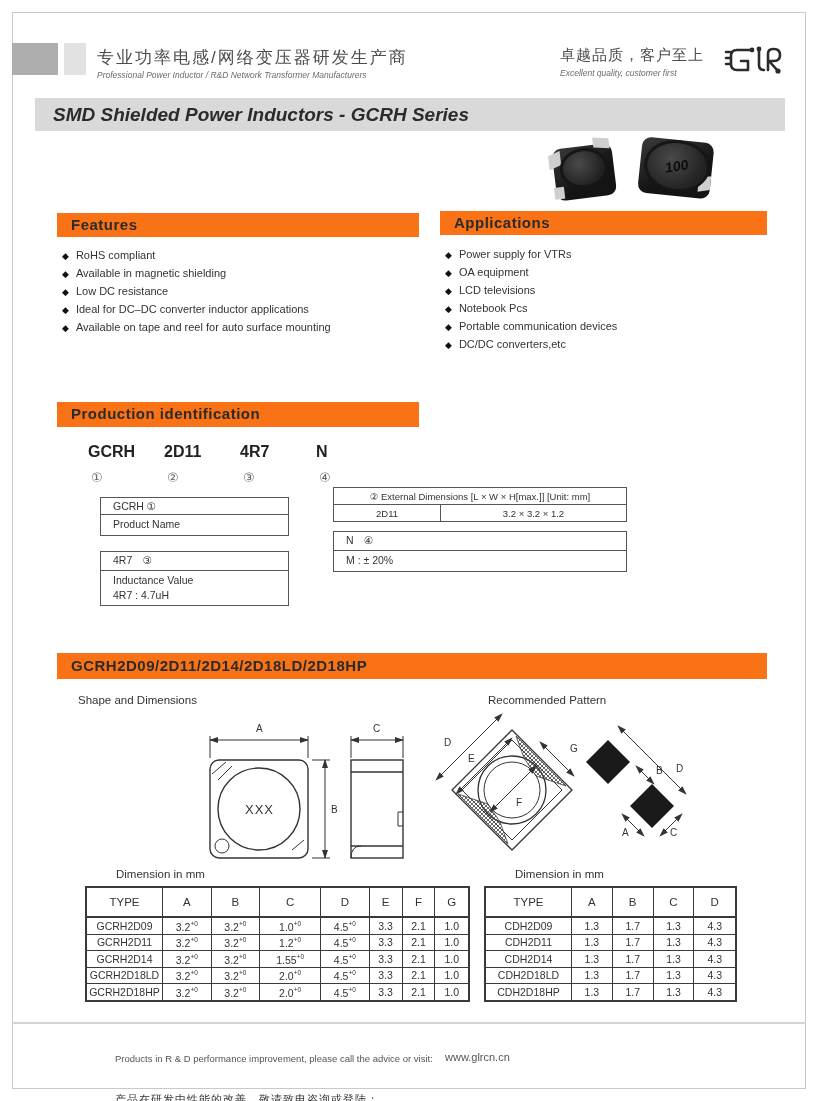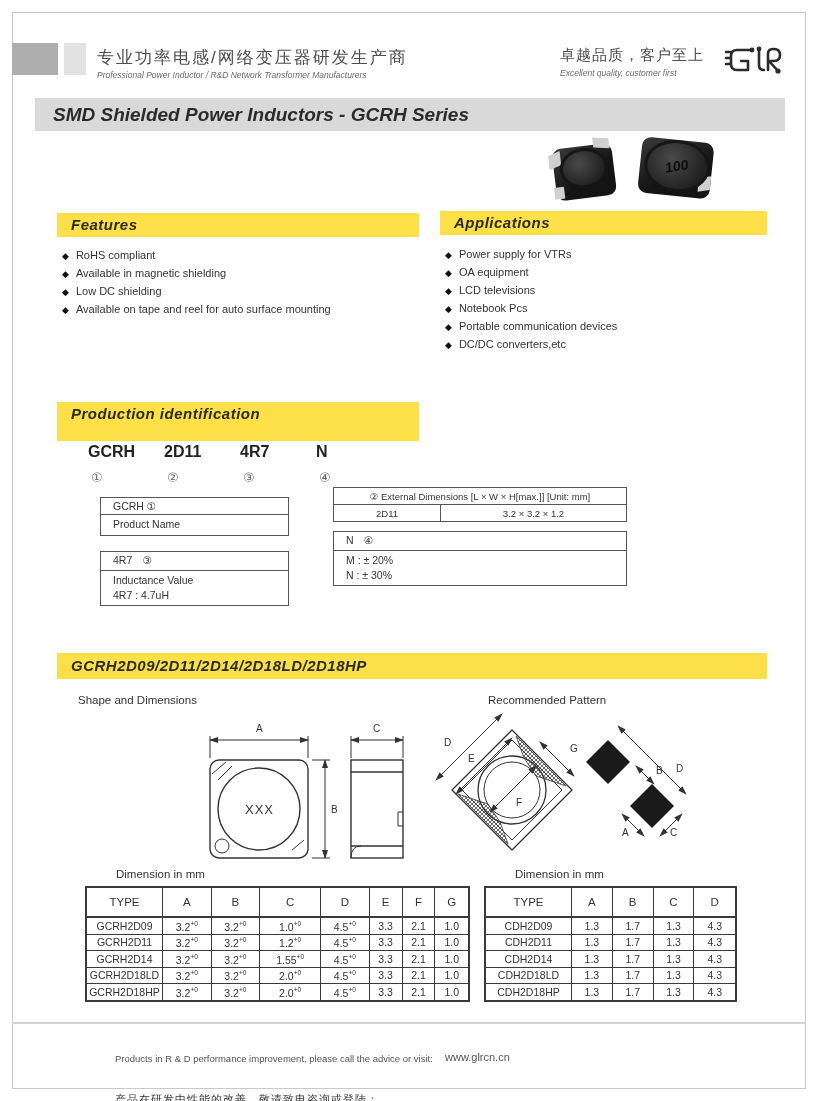--- a/index.html
+++ b/index.html
@@ -22,21 +22,21 @@
 
   
   .photo{position:absolute;}
   .ind-body{position:absolute;border-radius:9px;background:linear-gradient(150deg,#3a3a3a,#141414 60%);}
   .ind-top{position:absolute;border-radius:50%;background:radial-gradient(circle at 40% 35%,#4a4a4a,#222 70%);
            border:3px solid #161616;box-sizing:border-box;display:flex;align-items:center;justify-content:center;}
   .ind-mark{font-size:14px;font-weight:bold;color:#0d0d0d;transform:rotate(-14deg) skewX(-8deg);}
   .tab{position:absolute;background:#cfcfcf;}
 
   
-  .sec-bar{position:absolute;height:24px;background:#fde047;font-style:italic;}
+  .sec-bar{position:absolute;height:24px;background:#f97316;}
   .sec-bar span{display:block;padding:3px 0 0 14px;font-size:15px;font-weight:bold;color:#2b2b2b;letter-spacing:0.5px;}
 
   
   ul.blist{position:absolute;margin:0;padding:0;list-style:none;}
   ul.blist li{font-size:11px;color:#333;line-height:17px;white-space:nowrap;}
   ul.blist .bullet{font-size:9px;color:#111;margin-right:7px;}
 
   
   .code-line{position:absolute;left:88px;top:443px;display:flex;gap:12px;}
   .code-part{width:64px;font-size:16px;font-weight:bold;color:#222;}
@@ -115,37 +115,38 @@
       <span class="ind-mark">100</span>
     </div>
   </div>
 
   <div class="sec-bar" style="left:57px;top:213px;width:362px;">
     <span>Features</span>
   </div>
   <ul class="blist" id="features-list" style="left:62px;top:247px;">
       <li><span class="bullet">◆</span><span>RoHS compliant</span></li>
       <li><span class="bullet">◆</span><span>Available in magnetic shielding</span></li>
-      <li><span class="bullet">◆</span><span>Low DC shielding</span></li>
+      <li><span class="bullet">◆</span><span>Low DC resistance</span></li>
+      <li><span class="bullet">◆</span><span>Ideal for DC–DC converter inductor applications</span></li>
       <li><span class="bullet">◆</span><span>Available on tape and reel for auto surface mounting</span></li>
     </ul>
 
   <div class="sec-bar" style="left:440px;top:211px;width:327px;">
     <span>Applications</span>
   </div>
   <ul class="blist" id="applications-list" style="left:445px;top:246px;">
       <li><span class="bullet">◆</span><span>Power supply for VTRs</span></li>
       <li><span class="bullet">◆</span><span>OA equipment</span></li>
       <li><span class="bullet">◆</span><span>LCD televisions</span></li>
       <li><span class="bullet">◆</span><span>Notebook Pcs</span></li>
       <li><span class="bullet">◆</span><span>Portable communication devices</span></li>
       <li><span class="bullet">◆</span><span>DC/DC converters,etc</span></li>
     </ul>
 
-  <div class="sec-bar" style="left:57px;top:402px;width:362px;height:39px;">
+  <div class="sec-bar" style="left:57px;top:402px;width:362px;height:25px;">
     <span>Production identification</span>
   </div>
   <div class="code-line" id="code-line">
       <div class="code-part"><span>GCRH</span><span class="circ">①</span></div>
       <div class="code-part"><span>2D11</span><span class="circ">②</span></div>
       <div class="code-part"><span>4R7</span><span class="circ">③</span></div>
       <div class="code-part"><span>N</span><span class="circ">④</span></div>
     </div>
 
   <div class="idbox" style="left:100px;top:497px;width:187px;">
@@ -168,21 +169,20 @@
     <div class="row">
       <div class="c1">2D11</div>
       <div class="c2">3.2 ×  3.2  × 1.2</div>
     </div>
   </div>
 
   <div class="idbox" style="left:333px;top:531px;width:292px;">
     <div class="hd">N　④</div>
     <div class="bd">
       <div>M :  ± 20%</div>
-      <div>N :  ± 30%</div>
     </div>
   </div>
 
   <div class="sec-bar" style="left:57px;top:653px;width:710px;height:26px;">
     <span style="padding-top:4px;">GCRH2D09/2D11/2D14/2D18LD/2D18HP</span>
   </div>
   <div class="sublabel" style="left:78px;top:694px;">Shape and Dimensions</div>
   <div class="sublabel" style="left:488px;top:694px;">Recommended Pattern</div>
 
   <svg width="0" height="0" style="position:absolute">

